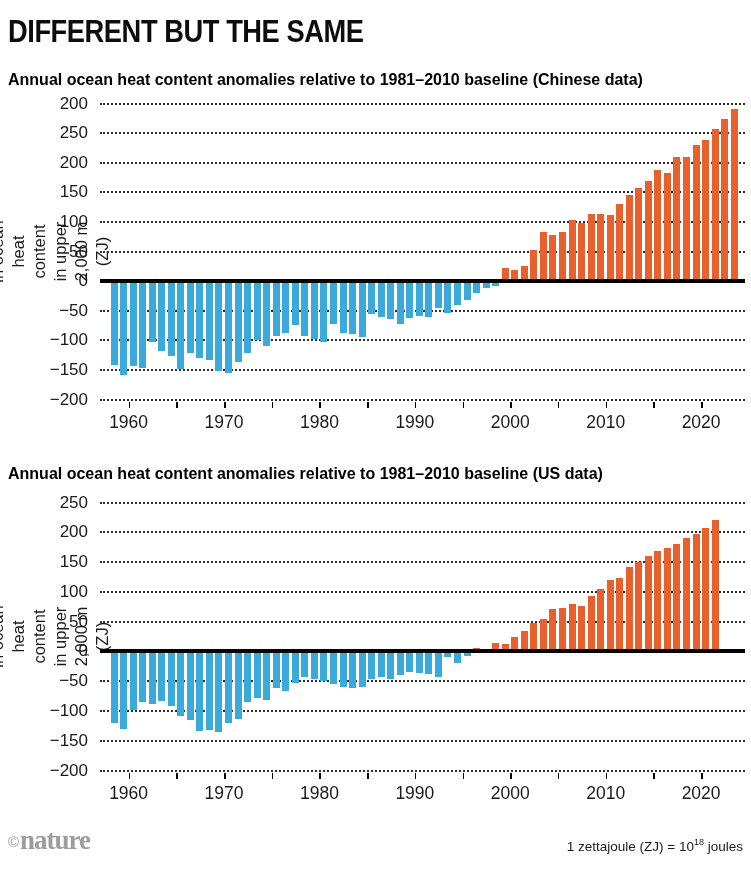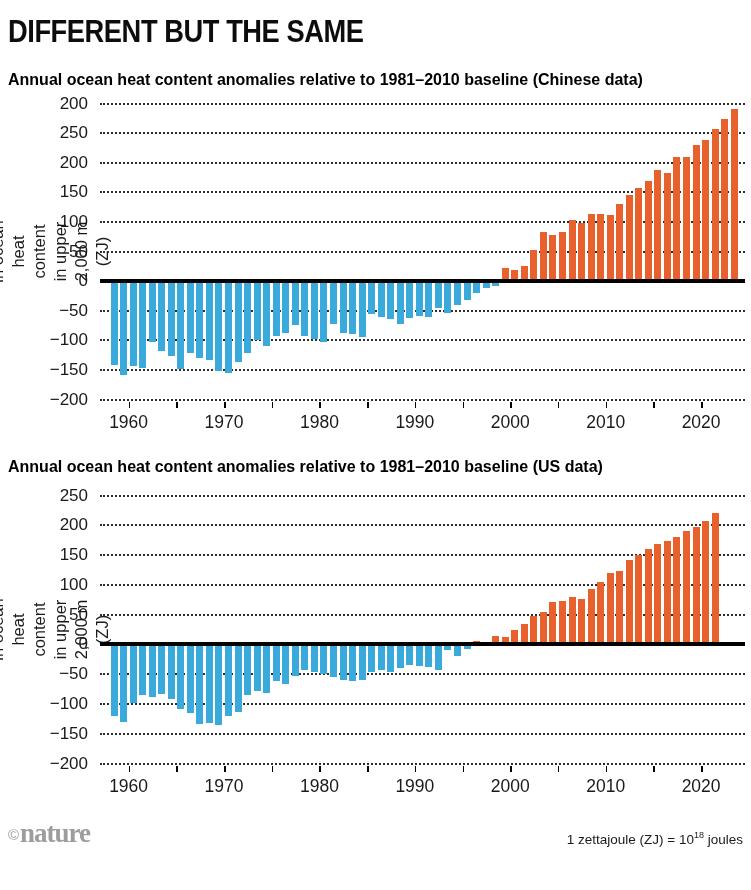--- a/index.html
+++ b/index.html
@@ -10,21 +10,21 @@
     margin:16px 0 0 0;font-size:31px;line-height:1.05;font-weight:bold;
     letter-spacing:-0.5px;transform:scaleX(0.88);transform-origin:left center;
     color:#0d0d0d;white-space:nowrap;
   }
   p.subtitle{
     margin:9px 0 0 0;font-size:16.5px;line-height:22px;color:#1c1c1c;
     white-space:pre-line;max-width:700px;
   }
   section.chart{margin:0;padding:0;}
   section.chart.first{margin-top:22px;}
-  section.chart.second{margin-top:12px;}
+  section.chart.second{margin-top:19px;}
   h2.chart-title{margin:0;font-size:16px;line-height:18px;font-weight:bold;color:#000;}
   section.chart.first h2.chart-title{margin-bottom:15px;}
   section.chart.second h2.chart-title{margin-bottom:20px;}
 
   .chart-area{position:relative;width:735px;}
   .plot{position:absolute;left:92px;top:0;width:645px;}
   .gridline{position:absolute;left:0;right:0;height:0;border-top:2px dotted #2e2e2e;}
   .zeroline{position:absolute;left:0;right:0;height:4px;background:#000;z-index:3;}
   .bar{position:absolute;width:7px;z-index:1;}
   .ytick-label{position:absolute;left:0;width:80px;text-align:right;font-size:17px;color:#1a1a1a;line-height:20px;}

